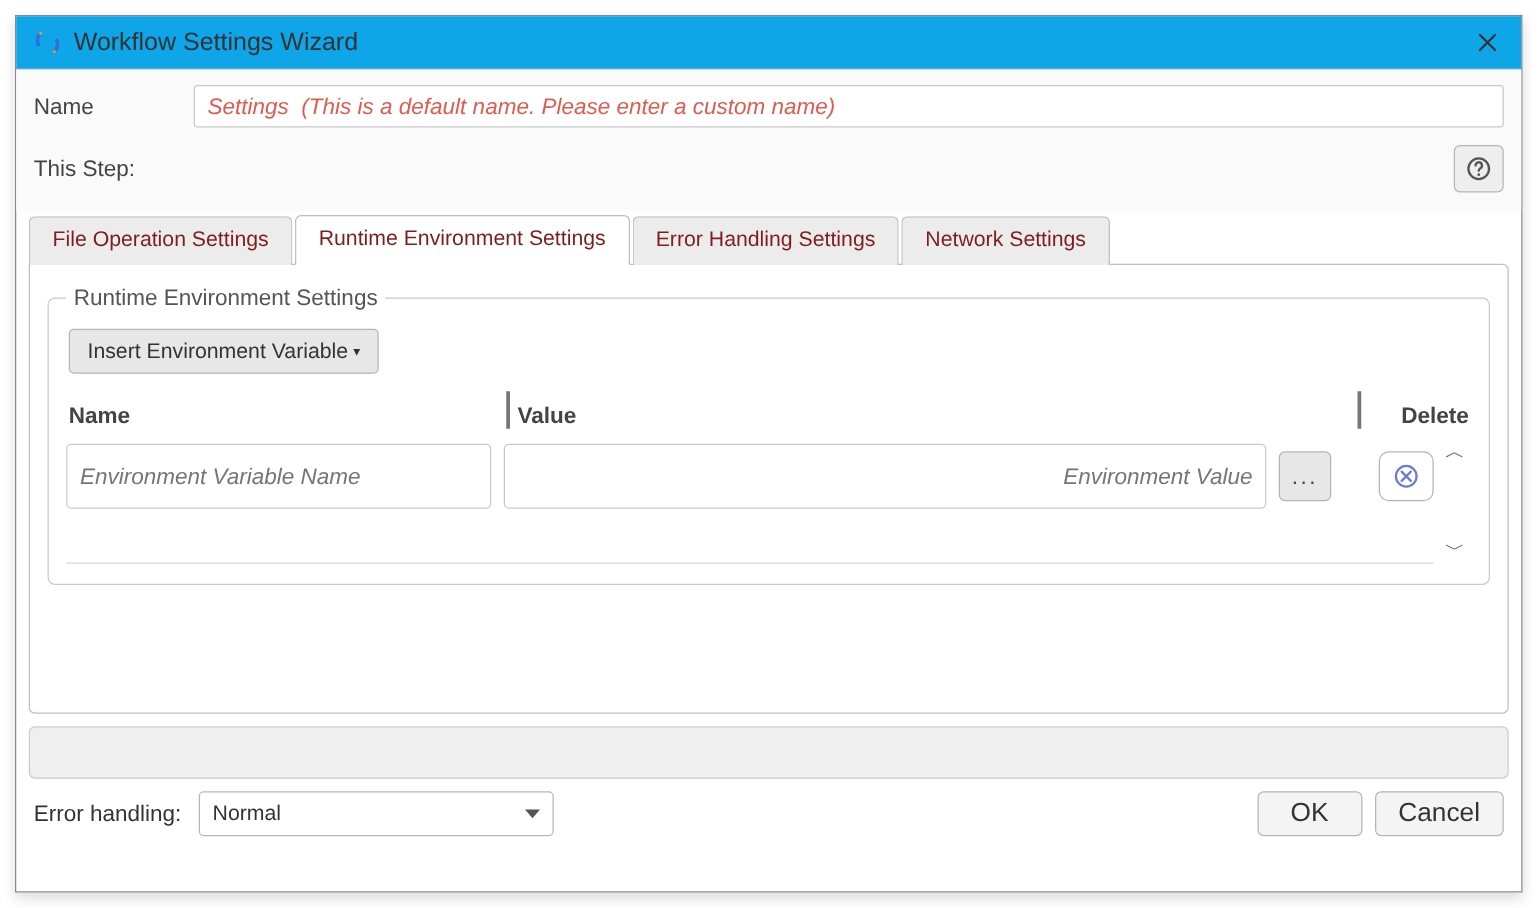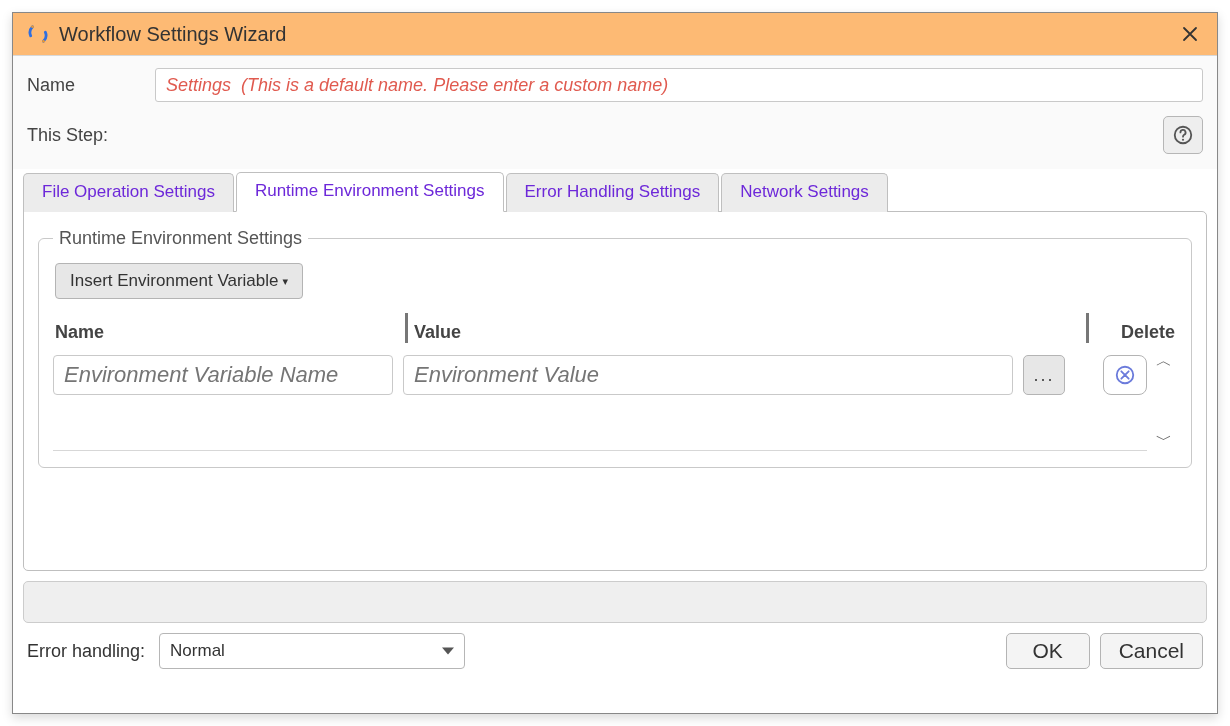--- a/index.html
+++ b/index.html
@@ -21,21 +21,21 @@
     display: flex;
     flex-direction: column;
     box-shadow: 0 4px 10px rgba(0,0,0,0.15);
   }
   
   .titlebar {
     display: flex;
     align-items: center;
     padding: 8px 14px 8px 12px;
     border-bottom: 1px solid #d8d8d8;
-    background: #fdba74;
+    background: #0ea5e9;
   }
   .titlebar .app-icon {
     width: 22px; height: 22px;
     margin-right: 10px;
     margin-left:2px;
   }
   .titlebar .title {
     font-size: 20px;
     color: #333;
     flex: 1;
@@ -98,21 +98,21 @@
   .tabstrip {
     display:flex;
     align-items: flex-end;
     margin-top: 2px;
   }
   .tab {
     padding: 8px 18px 10px 18px;
     border: 1px solid #bfbfbf;
     border-bottom: none;
     background: #ececec;
-    color: #6d28d9;
+    color: #7f1d1d;
     font-size: 17px;
     border-radius: 5px 5px 0 0;
     margin-right: 2px;
     cursor:pointer;
     position:relative;
     top:1px;
   }
   .tab.active {
     background: #fff;
     font-size: 17px;
@@ -170,31 +170,31 @@
   .cols .col-del { width:80px; font-weight:700; font-size:18px; text-align:right; }
 
   
   .row {
     display:flex;
     align-items:center;
     gap:10px;
     padding: 4px 0 10px 0;
   }
   .txt {
-    height: 40px;
+    height: 52px;
     border:1px solid #c9c9c9;
     border-radius:4px;
     padding: 4px 10px;
-    font-size:22px;
+    font-size:18px;
     font-style: italic;
     color:#4a4ed6;
     background:#fff;
   }
   .txt.name { width:340px; }
-  .txt.value { flex:1; }
+  .txt.value { flex:1;text-align:right; }
   .browse-btn {
     width:42px; height:40px;
     border:1px solid #b4b4b4;
     border-radius:5px;
     background:#e7e7e7;
     display:flex; align-items:center; justify-content:center;
     font-size:18px; letter-spacing:2px;
     color:#444;
     cursor:pointer;
   }
@@ -249,21 +249,21 @@
   }
   .footer {
     display:flex;
     align-items:center;
     padding: 10px 14px 12px 14px;
     gap:10px;
     justify-content:flex-end;
   }
   .footer .lbl { font-size:18px; color:#333; margin-right:4px; }
   .select {
-    width: 306px;
+    width: 284px;
     height: 36px;
     border:1px solid #b6b6b6;
     border-radius:4px;
     background:#fff;
     padding: 0 32px 0 10px;
     font-size:17px;
     color:#333;
     position:relative;
     display:flex; align-items:center;
     cursor:pointer;

